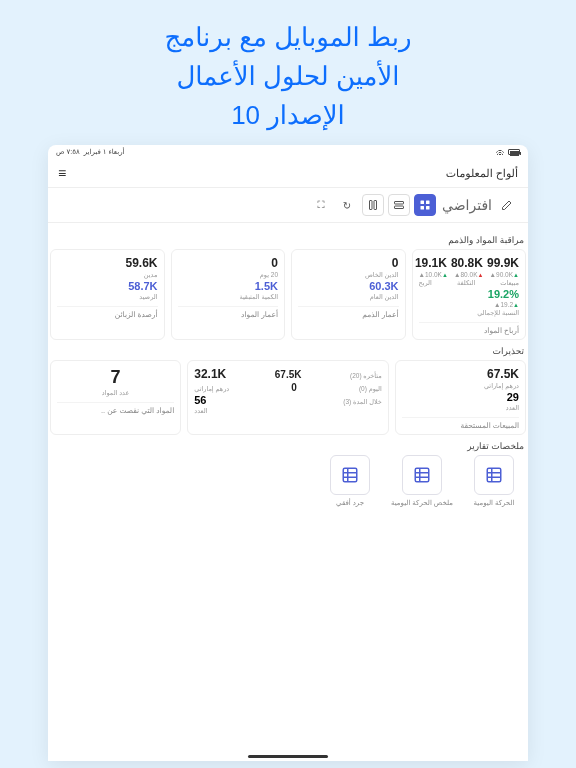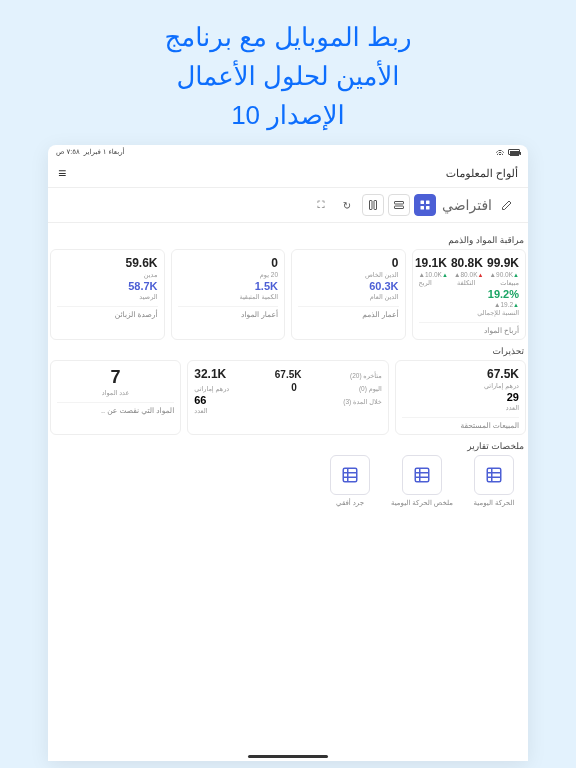--- a/index.html
+++ b/index.html
@@ -257,21 +257,21 @@
             <span class="big">32.1K</span>
           </div>
         <div class="line">
             <span class="tiny">اليوم (0)</span>
             <span class="big" style="font-size:10px">0</span>
             <span class="tiny">درهم إماراتي</span>
           </div>
         <div class="line">
             <span class="tiny">خلال المدة (3)</span>
             <span></span>
-            <span class="mid">66</span>
+            <span class="mid">56</span>
           </div>
         <div class="line">
             <span></span>
             <span></span>
             <span class="tiny">العدد</span>
           </div>
       </div>
 
       <div class="card">
         <div class="big" style="font-size:18px; text-align:center">7</div>

